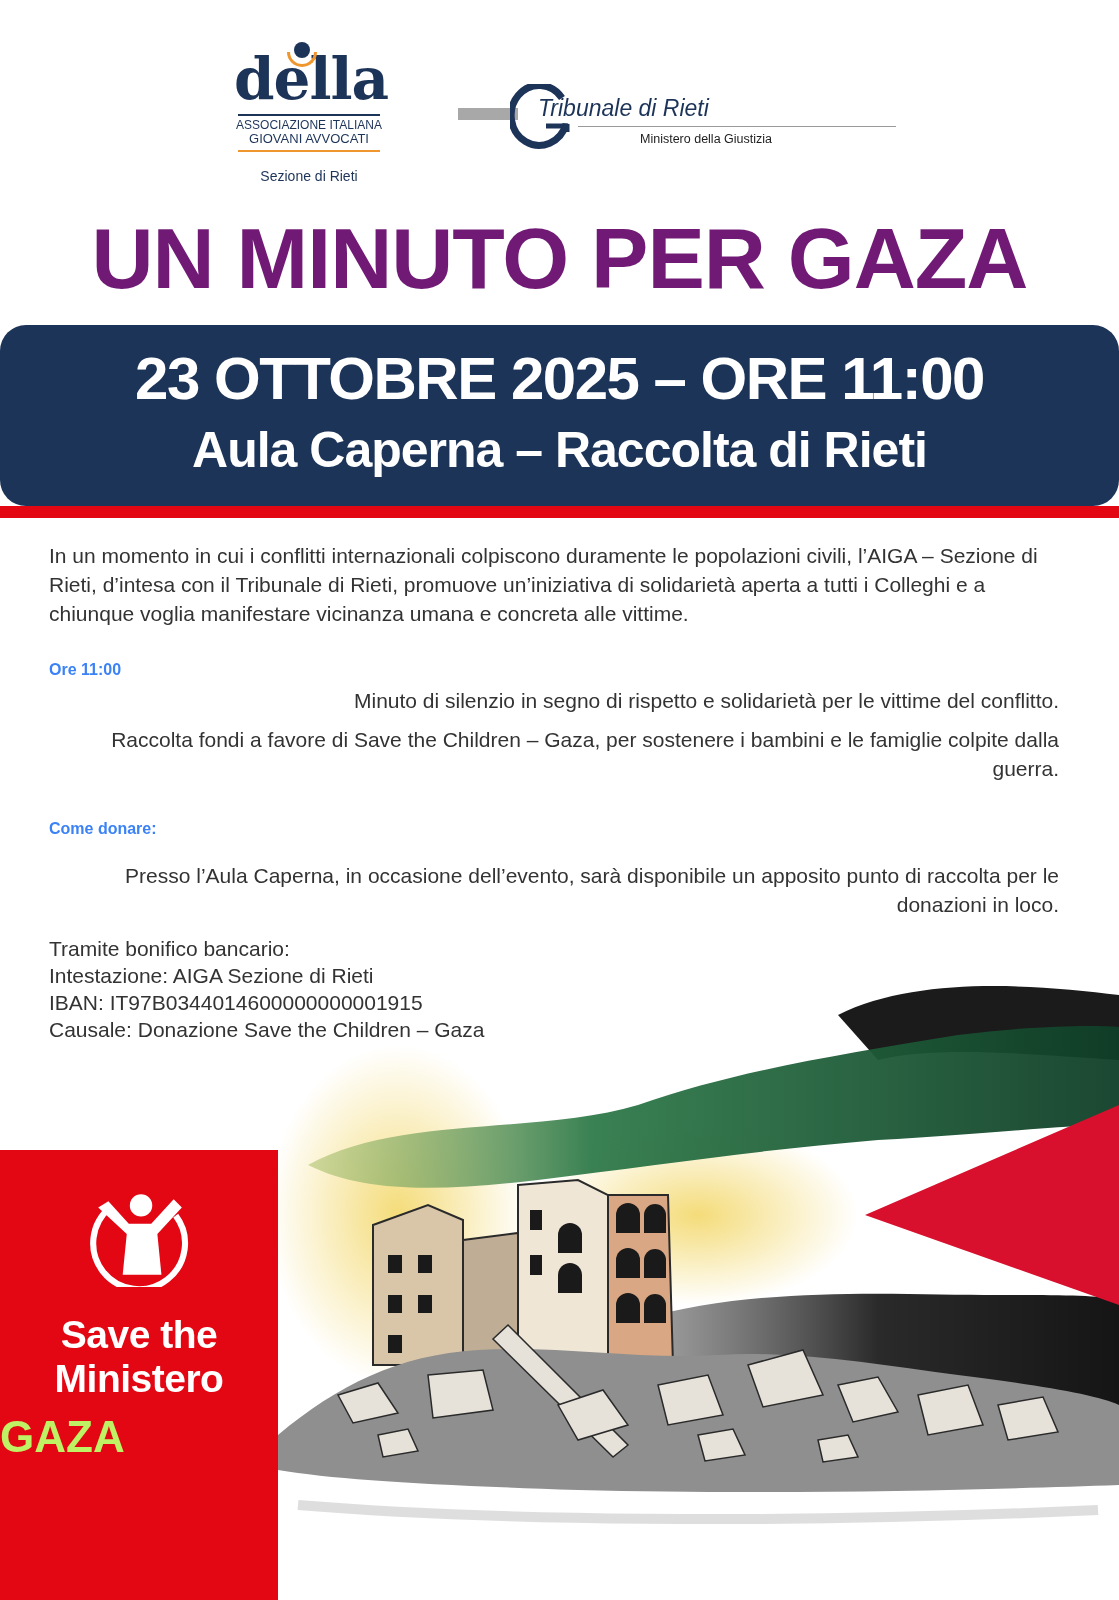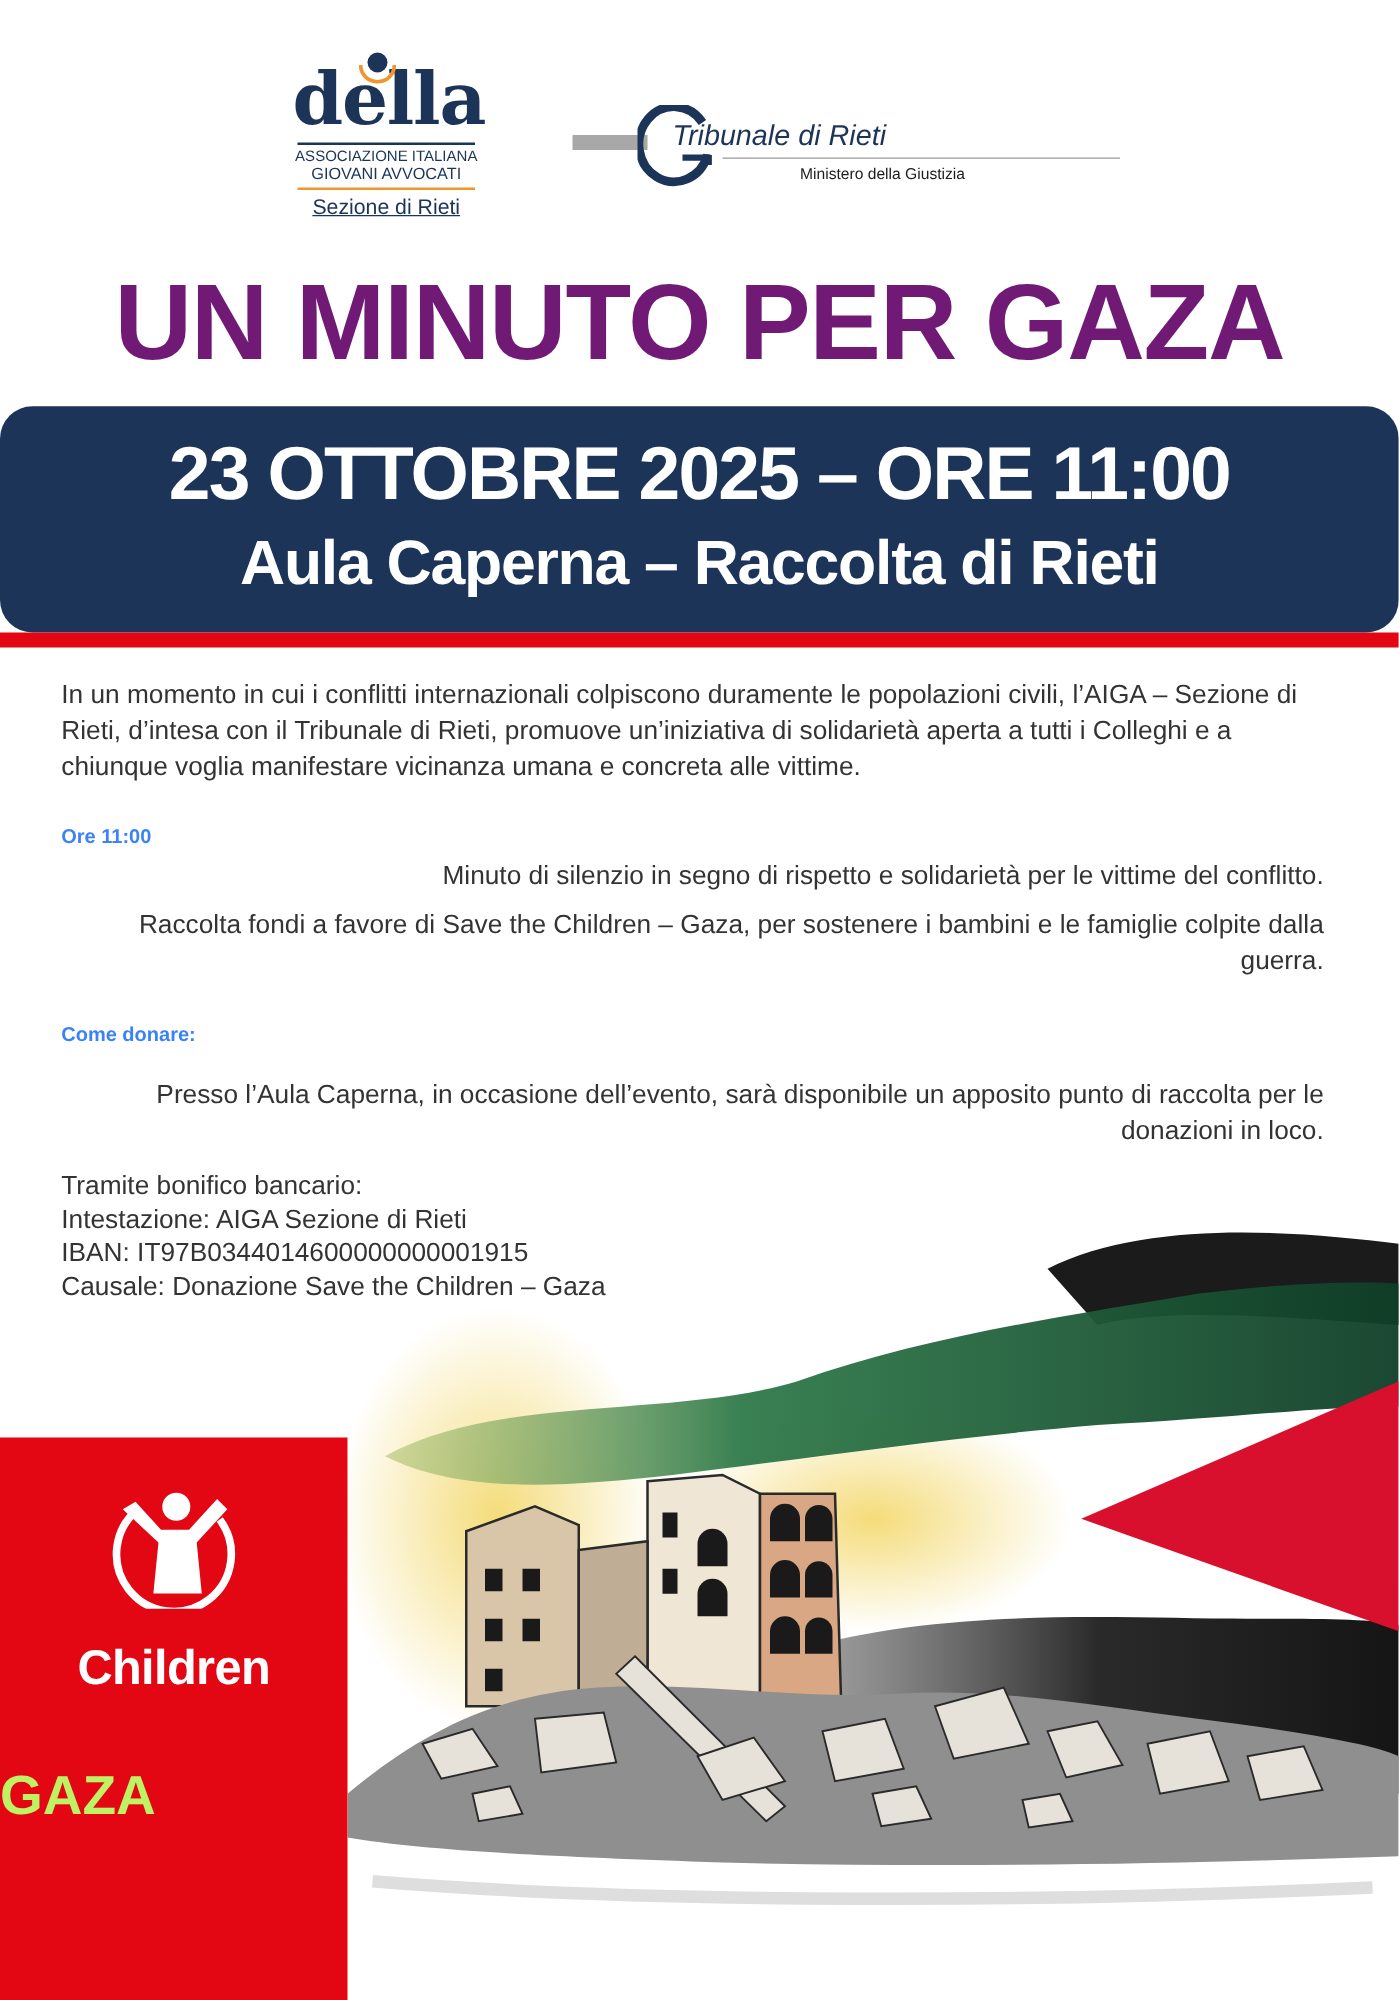--- a/index.html
+++ b/index.html
@@ -11,21 +11,21 @@
   .aiga-word { position: relative; font-family: "DejaVu Serif", "Liberation Serif", serif; font-weight: bold;
     font-size: 58px; line-height: 58px; color: #1d3459; letter-spacing: -1px; height: 70px; padding-top: 10px; }
   .aiga-dot { position: absolute; left: 60px; top: 2px; width: 16px; height: 16px; border-radius: 50%; background: #1d3459; }
   .aiga-smile { position: absolute; left: 53px; top: 12px; width: 30px; height: 15px; border: 3px solid #f0962e;
     border-top: none; border-radius: 0 0 15px 15px; }
   .aiga-rule { height: 2px; margin: 4px 4px 2px 4px; }
   .aiga-rule.blue { background: #1d3459; }
   .aiga-rule.orange { background: #f0962e; }
   .aiga-line1, .aiga-line2 { font-size: 12px; color: #1d3459; line-height: 14px; letter-spacing: 0px; }
   .aiga-line2 { font-size: 13px; }
-  .aiga-sub { font-size: 17px; color: #1d3459; margin-top: 4px; text-decoration: underline; }
+  .aiga-sub { font-size: 14px; color: #1d3459; margin-top: 16px; }
 
   .trib { position: absolute; left: 458px; top: 82px; width: 440px; height: 70px; }
   .trib-bar { position: absolute; left: 0; top: 26px; width: 60px; height: 12px; background: #a8a8a8; }
   .trib-g { position: absolute; left: 52px; top: 2px; width: 66px; height: 68px; }
   .trib-title { position: absolute; left: 80px; top: 13px; font-size: 23px; font-style: italic; color: #1d3459; }
   .trib-rule { position: absolute; left: 120px; top: 44px; width: 318px; height: 1px; background: #9a9a9a; }
   .trib-sub { position: absolute; left: 182px; top: 50px; font-size: 12.5px; color: #1d1d1d; }
 
   
   .title { position: absolute; left: 0; top: 210px; width: 1119px; text-align: center;
@@ -183,16 +183,17 @@
   <path d="M20 540 C 200 555, 500 560, 820 545" fill="none" stroke="#bdbdbd" stroke-width="10" opacity="0.5"></path>
 </svg>
 
 <div class="stc">
   <svg class="stc-logo" viewBox="0 0 100 100">
     <path d="M22 22 A45 45 0 1 0 86 30" fill="none" stroke="#fff" stroke-width="6"></path>
     <circle cx="52" cy="20" r="11" fill="#fff"></circle>
     <path d="M10 22 L 20 16 L 40 38 L 62 38 L 84 14 L 92 22 L 68 48 L 72 88 L 34 88 L 38 48 Z" fill="#fff"></path>
   </svg>
   <div class="stc-name">
-    <div>Children</div>
+    <div>Save the</div>
+    <div>Ministero</div>
   </div>
   <div class="stc-gaza">GAZA</div>
 </div>
 
 </body></html>

